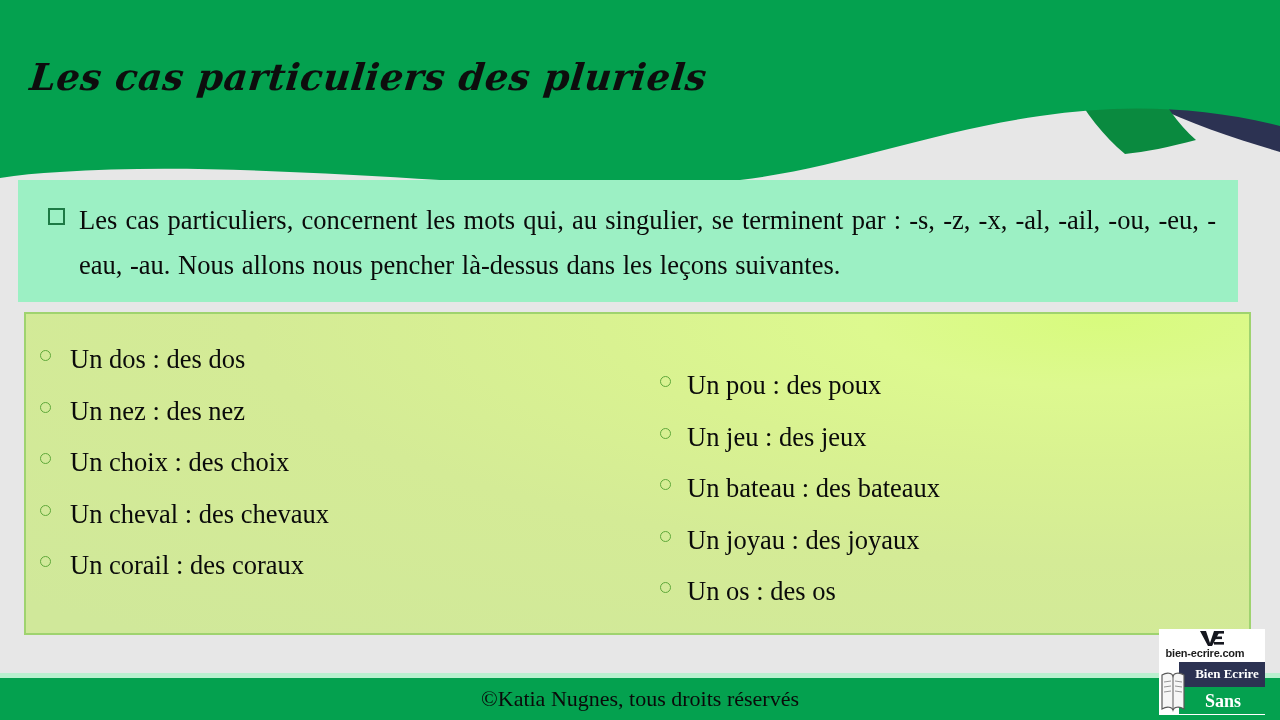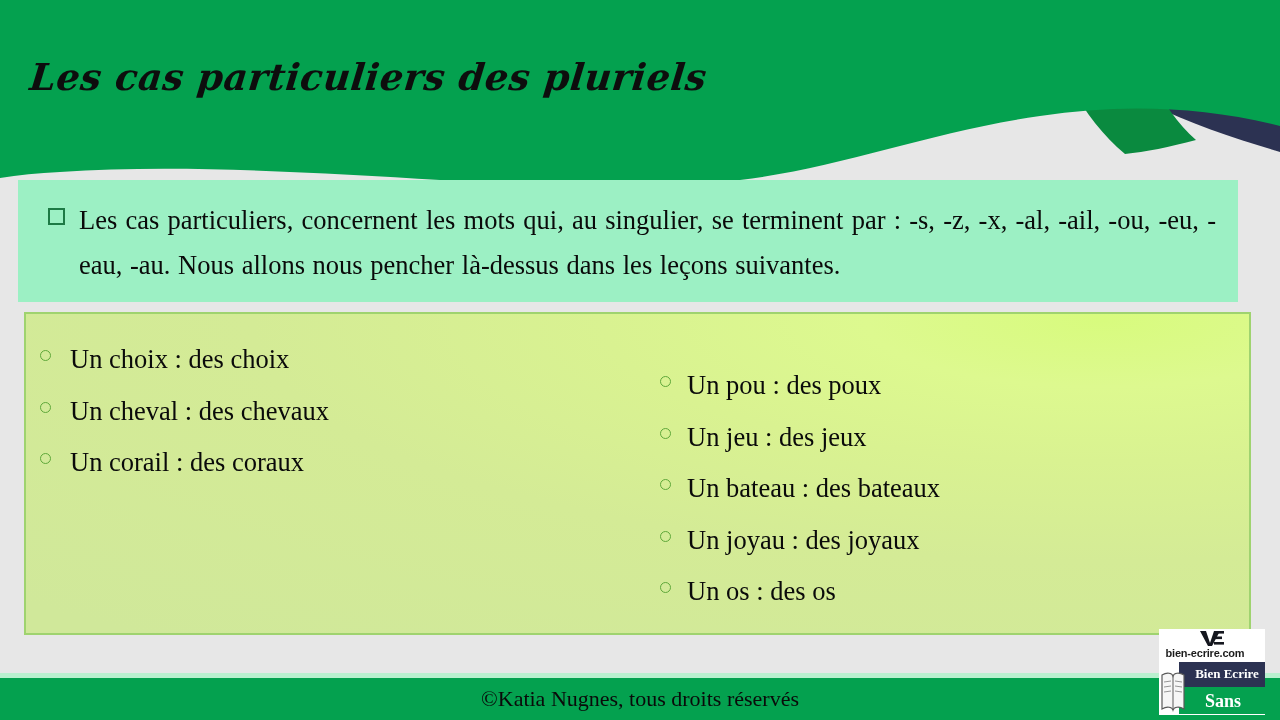--- a/index.html
+++ b/index.html
@@ -258,20 +258,28 @@
     </div>
   </div>
 
   <div id="examples-box">
 
     <div id="examples-columns">
 
       <div class="ex-col" id="ex-col-left">
         <div class="ex-item">
           <span class="ex-bullet"></span>
+          <span>Un dos : des dos</span>
+        </div>
+        <div class="ex-item">
+          <span class="ex-bullet"></span>
+          <span>Un nez : des nez</span>
+        </div>
+        <div class="ex-item">
+          <span class="ex-bullet"></span>
           <span>Un choix : des choix</span>
         </div>
         <div class="ex-item">
           <span class="ex-bullet"></span>
           <span>Un cheval : des chevaux</span>
         </div>
         <div class="ex-item">
           <span class="ex-bullet"></span>
           <span>Un corail : des coraux</span>
         </div>

